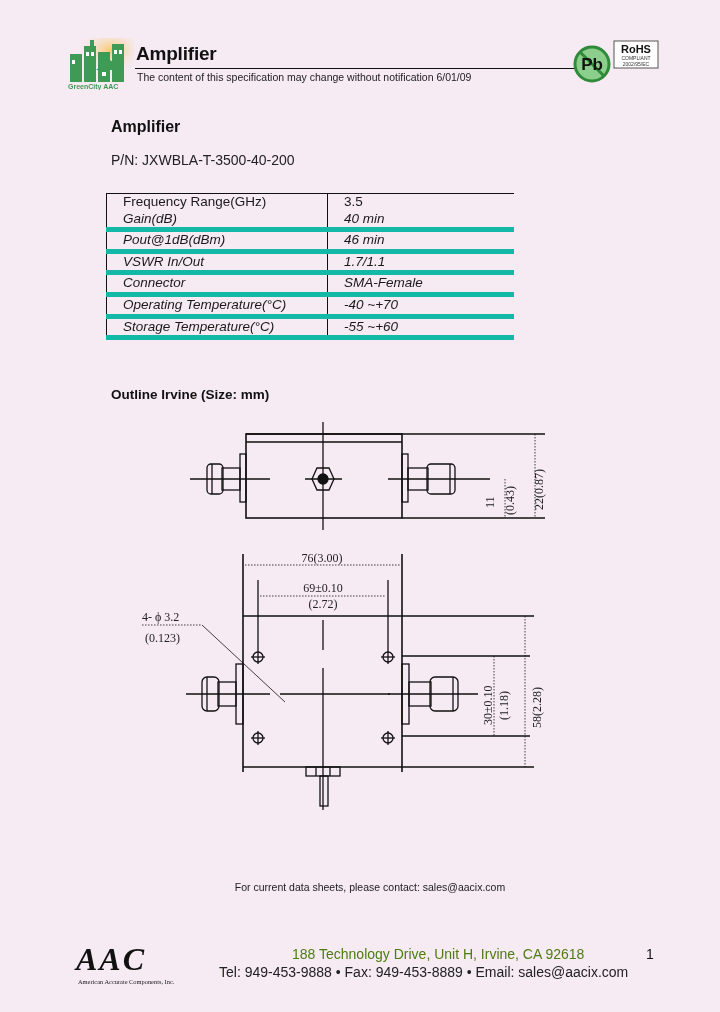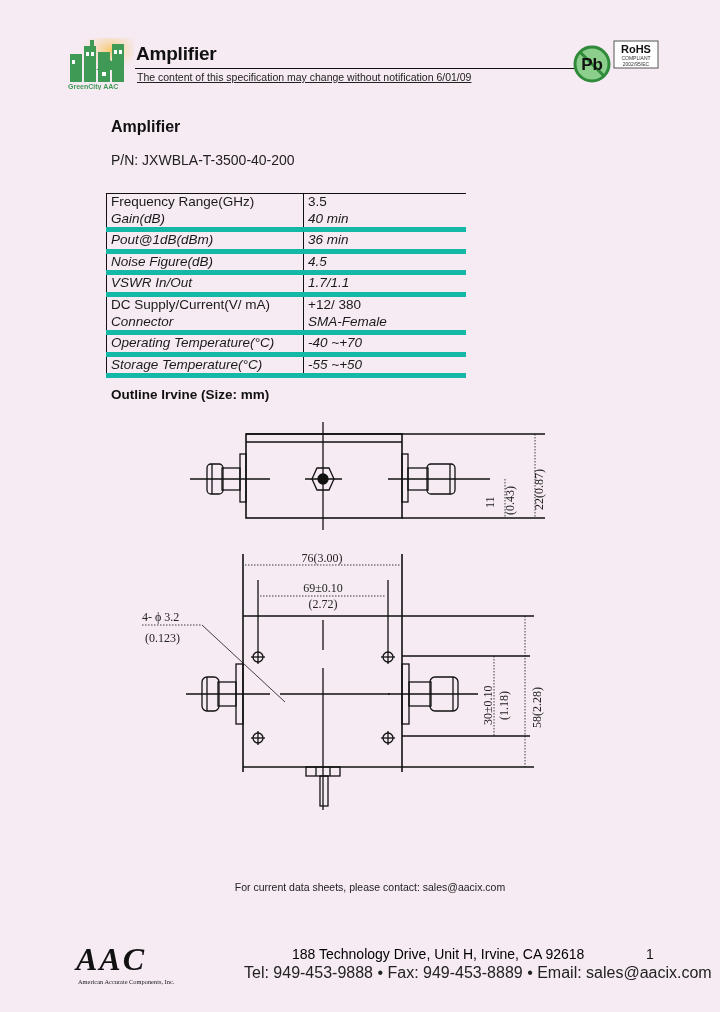--- a/index.html
+++ b/index.html
@@ -2,36 +2,36 @@
 <html><head>
 <meta charset="utf-8">
 <style>
   html, body { margin:0; padding:0; }
   body { width:720px; height:1012px; background:#f6eaf3; position:relative; overflow:hidden;
          font-family:"Liberation Sans", sans-serif; color:#111; }
   .abs { position:absolute; }
   .logo { left:66px; top:38px; width:68px; height:52px; }
   .hdr-title { left:136px; top:43px; font-size:19px; font-weight:bold; letter-spacing:-0.2px; }
   .hdr-rule { left:135px; top:68px; width:442px; height:1px; background:#111; }
-  .hdr-note { left:137px; top:71px; font-size:10.5px; color:#222;text-decoration:underline; }
+  .hdr-note { left:137px; top:71px; font-size:10.5px; color:#222; }
   .rohs { left:572px; top:38px; width:88px; height:46px; }
   .sec-title { left:111px; top:118px; font-size:16px; font-weight:bold; }
   .pn { left:111px; top:152px; font-size:14px; color:#222; }
   table.spec { position:absolute; left:106px; top:193px; border-collapse:collapse; font-size:13.5px; }
-  table.spec td { padding:0 4px; height:16.6px; line-height:16.6px; white-space:nowrap; color:#1a1a1a; }
+  table.spec td { padding:0 16px; height:16.6px; line-height:16.6px; white-space:nowrap; color:#1a1a1a; }
   table.spec td.k { width:188px; border-left:1px solid #111; border-right:1px solid #111; }
   table.spec td.v { width:154px; }
   table.spec tr.top td { border-top:1px solid #111; }
   table.spec tr.bb td { border-bottom:5px solid #14b8a6;font-style:italic; }
   .outline-title { left:111px; top:387px; font-size:13.5px; font-weight:bold; }
   .drawing { left:130px; top:420px; width:430px; height:400px; }
   .contact { left:0; width:740px; top:881px; text-align:center; font-size:10.5px; color:#222; }
   .aac { left:74px; top:940px; width:120px; height:48px; }
-  .addr1 { left:292px; top:946px; font-size:14px; color:#000000; }
-  .addr2 { left:244px; top:964px; font-size:16px; color:#222; }
+  .addr1 { left:292px; top:946px; font-size:14px; color:#4d7c0f; }
+  .addr2 { left:219px; top:964px; font-size:14px; color:#222; }
   .pageno { left:646px; top:946px; font-size:14px; }
 </style>
 </head>
 <body>
 
 <svg class="abs logo" viewBox="0 0 68 52">
   <defs>
       <radialGradient id="sun" cx="0.6" cy="0.3" r="0.6">
         <stop offset="0" stop-color="#f7c96a"></stop>
         <stop offset="1" stop-color="#f6eaf3" stop-opacity="0"></stop>
@@ -80,45 +80,37 @@
       <tr class="top">
         <td class="k">Frequency Range(GHz)</td>
         <td class="v">3.5</td>
       </tr>
   <tr class="bb">
         <td class="k">Gain(dB)</td>
         <td class="v">40 min</td>
       </tr>
   <tr class="bb">
         <td class="k">Pout@1dB(dBm)</td>
-        <td class="v">36 min</td>
-      </tr>
-  <tr class="bb">
-        <td class="k">Noise Figure(dB)</td>
-        <td class="v">4.5</td>
+        <td class="v">46 min</td>
       </tr>
   <tr class="bb">
         <td class="k">VSWR In/Out</td>
         <td class="v">1.7/1.1</td>
       </tr>
-  <tr>
-        <td class="k">DC Supply/Current(V/ mA)</td>
-        <td class="v">+12/ 380</td>
-      </tr>
   <tr class="bb">
         <td class="k">Connector</td>
         <td class="v">SMA-Female</td>
       </tr>
   <tr class="bb">
         <td class="k">Operating Temperature(°C)</td>
         <td class="v">-40 ~+70</td>
       </tr>
   <tr class="bb">
         <td class="k">Storage Temperature(°C)</td>
-        <td class="v">-55 ~+50</td>
+        <td class="v">-55 ~+60</td>
       </tr>
 </tbody>
   </table>
 
 <div class="abs outline-title">Outline Irvine (Size: mm)</div>
 
 <svg class="abs drawing" viewBox="0 0 430 400" fill="none" stroke="#111" stroke-width="1.3" font-family="Liberation Serif, serif">
 
   <g>
     <line x1="116" y1="14" x2="415" y2="14" stroke-width="1.6"></line>

